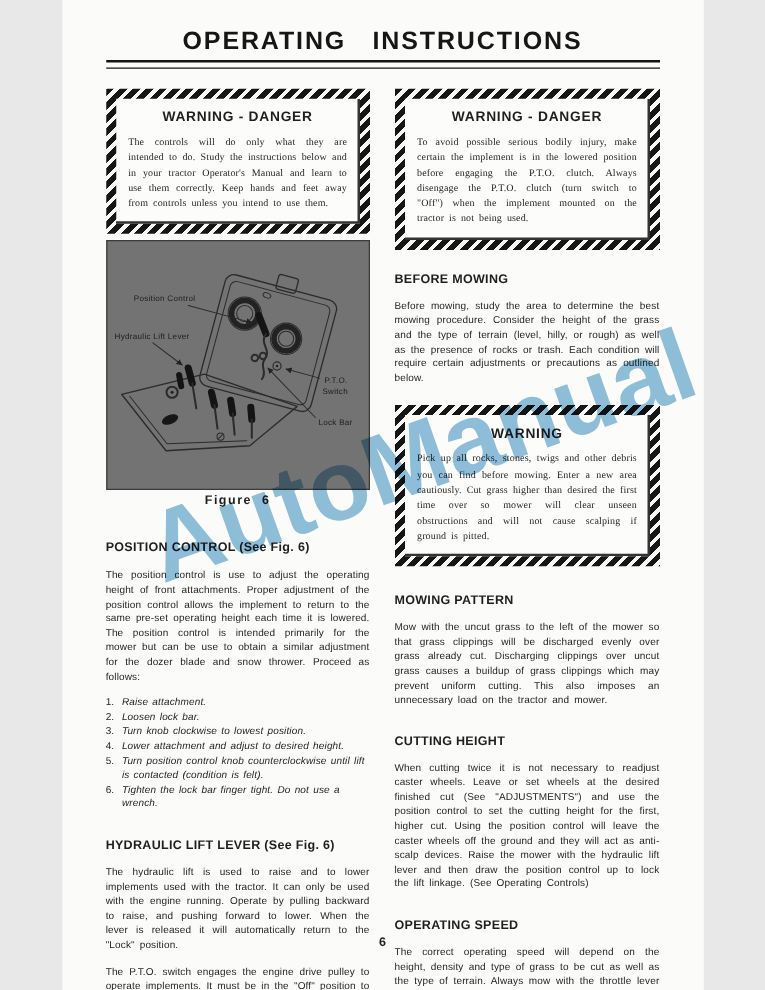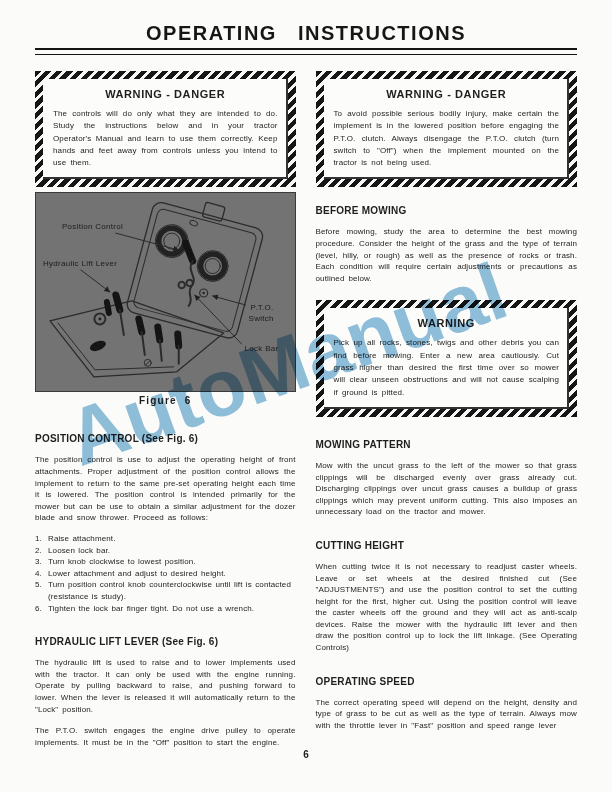--- a/index.html
+++ b/index.html
@@ -1,17 +1,17 @@
 <!DOCTYPE html>
 <html><head>
 <meta charset="utf-8">
 <style>
   html,body{margin:0;padding:0;background:#e8e8e8;}
   .page{
-    position:relative;width:612px;height:792px;margin:0 auto;
+    position:relative;width:513px;height:792px;margin:0 auto;
     background:#fbfbf9;color:#1e1e1e;overflow:hidden;
     font-family:"Liberation Sans",sans-serif;
   }
   
   .title{
     margin:22px 0 0;text-align:center;font-size:20px;font-weight:bold;
     letter-spacing:1.5px;word-spacing:14px;color:#161616;
   }
   .title-rule{height:4px;border-top:2px solid #141414;border-bottom:1px solid #141414;margin:3px 35px 0;}
   
@@ -21,36 +21,36 @@
   
   .warnbox{
     background:repeating-linear-gradient(135deg,#161616 0 4.5px,#f7f7f5 4.5px 7.5px);
     padding:8px;margin-bottom:0;
   }
   .warn-inner{
     background:#fcfcfb;padding:5px 10px 8px;
     box-shadow:inset -2px -2px 0 rgba(15,15,15,.85);
   }
   .warn-head{text-align:center;font-weight:bold;font-size:11px;letter-spacing:.6px;margin:4px 0 8px;}
-  .warn-body{margin:0 0 2px;font-size:8px;line-height:12.3px;text-align:justify;letter-spacing:.12px;word-spacing:1.8px;}
+  .warn-body{margin:0 0 2px;font-size:8px;line-height:12.3px;text-align:justify;letter-spacing:.12px;word-spacing:1.8px;font-family:Liberation Serif, serif;}
   
   figure{margin:5px 0 0;}
   .fig-frame{border:1px solid #3a3a3a;height:198px;background:#737373;}
   figcaption{margin-top:3px;text-align:center;font-size:10px;font-weight:bold;letter-spacing:1.2px;word-spacing:4px;}
   .fig-frame svg{display:block;width:100%;height:100%;}
   .fig-label{font-size:8px;fill:#1c1c1c;letter-spacing:.3px;}
   
   h2.sec{font-size:10px;font-weight:bold;letter-spacing:.25px;margin:22px 0 0;}
   h2.sec.first-left{margin-top:27px;}
   h2.sec.first-right{margin-top:18px;}
   p.body{margin:10px 0 0;font-size:8px;line-height:11.6px;text-align:justify;letter-spacing:.12px;word-spacing:1.6px;}
   ol.steps{list-style:none;margin:9px 0 0;padding:0;font-size:8px;line-height:11.6px;}
   ol.steps li{display:flex;}
   ol.steps .num{width:13px;flex:none;}
-  ol.steps .txt{flex:1;letter-spacing:.12px;word-spacing:1px;}
+  ol.steps .txt{flex:1;letter-spacing:.12px;word-spacing:1px;font-style:italic;}
   .warnbox.mid{margin-top:16px;}
   
   .page-number{position:absolute;left:0;right:0;top:749px;text-align:center;font-size:10px;font-weight:bold;}
   .watermark{
     position:absolute;left:56px;top:398px;z-index:5;pointer-events:none;
     font-size:80px;font-weight:bold;white-space:nowrap;
     color:#7db5d8;opacity:.85;mix-blend-mode:multiply;
     transform:rotate(-19.5deg);transform-origin:0 0;
   }
 </style>
@@ -153,21 +153,21 @@
           <li>
               <span class="num">3.</span>
               <span class="txt">Turn knob clockwise to lowest position.</span>
             </li>
           <li>
               <span class="num">4.</span>
               <span class="txt">Lower attachment and adjust to desired height.</span>
             </li>
           <li>
               <span class="num">5.</span>
-              <span class="txt">Turn position control knob counterclockwise until lift is contacted (resistance is study).</span>
+              <span class="txt">Turn position control knob counterclockwise until lift is contacted (condition is felt).</span>
             </li>
           <li>
               <span class="num">6.</span>
               <span class="txt">Tighten the lock bar finger tight. Do not use a wrench.</span>
             </li>
         </ol>
       </section>
 
       <section>
         <h2 class="sec">HYDRAULIC LIFT LEVER (See Fig. 6)</h2>

